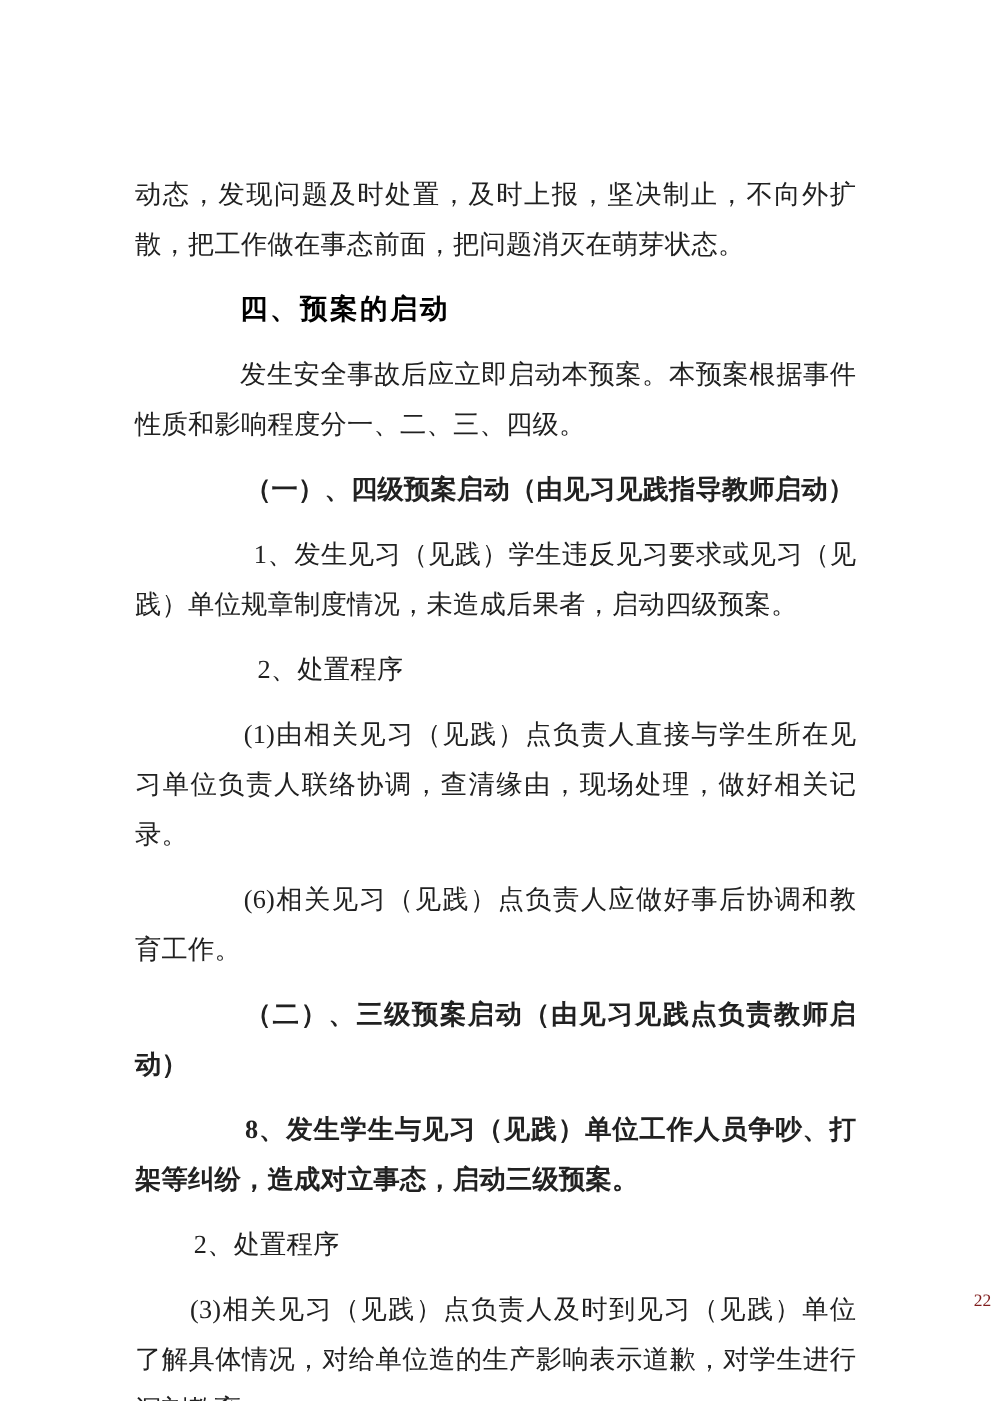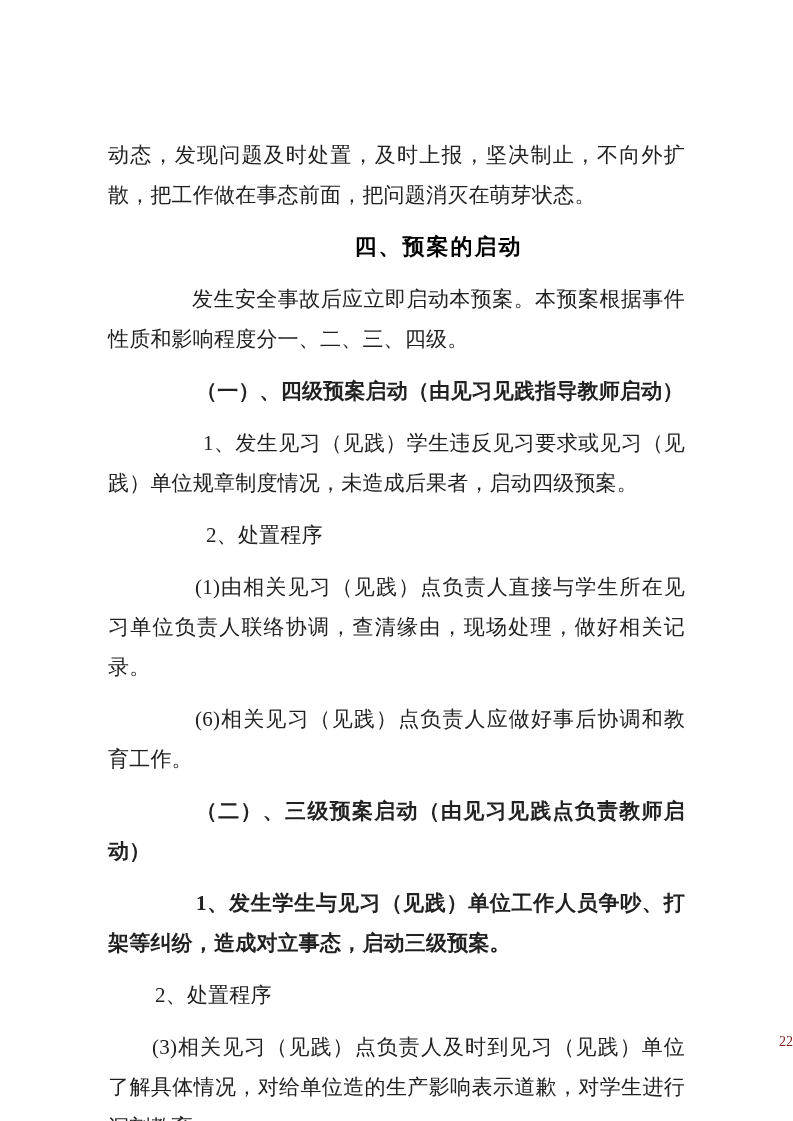--- a/index.html
+++ b/index.html
@@ -30,21 +30,21 @@
     color: #212121;
     text-align: justify;
     word-break: break-all;
   }
   .content p.heading {
     font-family: "Liberation Sans", "DejaVu Sans", sans-serif;
     font-weight: 700;
     color: #000000;
     font-size: 22px;
     letter-spacing: 2px;
-    text-align: center;
+    text-align: left;
   }
   .ind-0   { text-indent: 0; }
   .ind-84  { text-indent: 84px; }
   .ind-87  { text-indent: 87px; }
   .ind-88  { text-indent: 88px; font-weight: bold; }
   .ind-95  { text-indent: 95px; }
   .ind-98  { text-indent: 98px; }
   .ind-47  { text-indent: 47px; }
   .ind-44  { text-indent: 44px; }
   .page-number {
@@ -65,18 +65,18 @@
   <div class="content">
     <p class="ind-0">动态，发现问题及时处置，及时上报，坚决制止，不向外扩散，把工作做在事态前面，把问题消灭在萌芽状态。</p>
     <p class="heading ind-84">四、预案的启动</p>
     <p class="ind-84">发生安全事故后应立即启动本预案。本预案根据事件性质和影响程度分一、二、三、四级。</p>
     <p class="ind-88">（一）、四级预案启动（由见习见践指导教师启动）</p>
     <p class="ind-95">1、发生见习（见践）学生违反见习要求或见习（见践）单位规章制度情况，未造成后果者，启动四级预案。</p>
     <p class="ind-98">2、处置程序</p>
     <p class="ind-87">(1)由相关见习（见践）点负责人直接与学生所在见习单位负责人联络协调，查清缘由，现场处理，做好相关记录。</p>
     <p class="ind-87">(6)相关见习（见践）点负责人应做好事后协调和教育工作。</p>
     <p class="ind-88">（二）、三级预案启动（由见习见践点负责教师启动）</p>
-    <p class="ind-88">1、发生学生与见习（见践）单位工作人员争吵、打架等纠纷，造成对立事态，启动三级预案。</p>
+    <p class="ind-88">8、发生学生与见习（见践）单位工作人员争吵、打架等纠纷，造成对立事态，启动三级预案。</p>
     <p class="ind-47">2、处置程序</p>
     <p class="ind-44">(3)相关见习（见践）点负责人及时到见习（见践）单位了解具体情况，对给单位造的生产影响表示道歉，对学生进行深刻教育。</p>
   </div>
   <div class="page-number">22</div>
 </div>
 
 </body></html>

